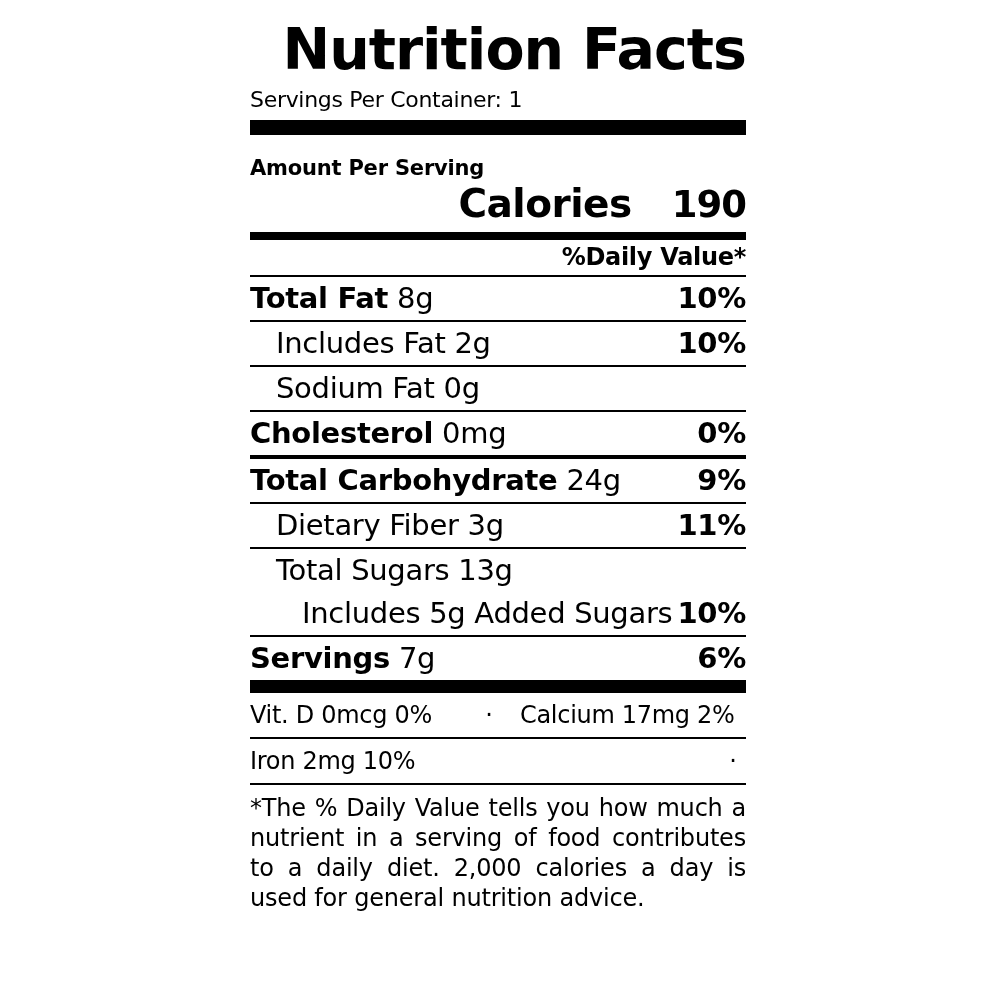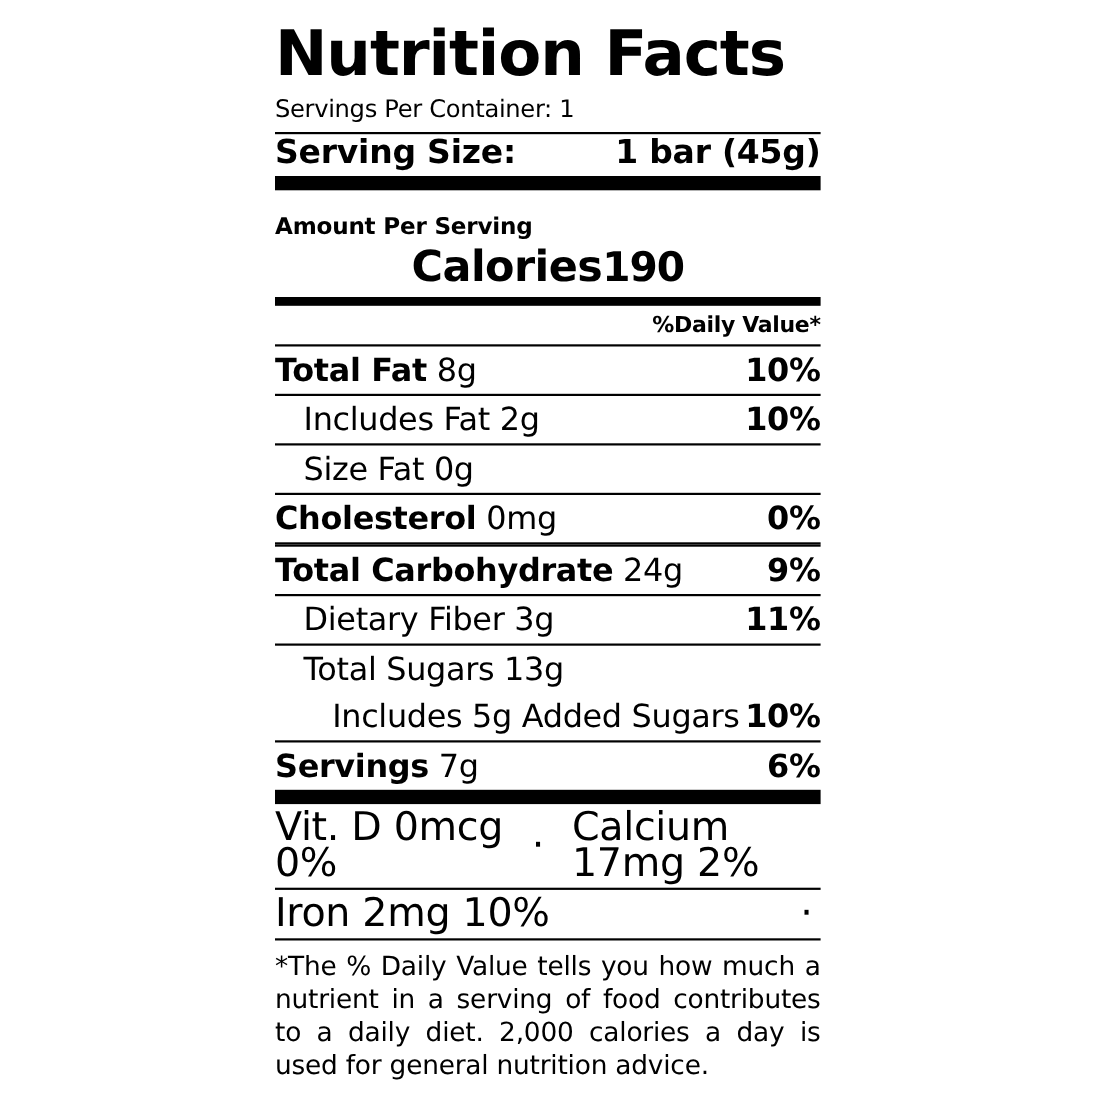--- a/index.html
+++ b/index.html
@@ -20,21 +20,21 @@
     top: 18px;
     width: 496px;
     box-sizing: border-box;
   }
   .title {
     font-family: "DejaVu Sans", sans-serif;
     font-weight: bold;
     font-size: 57px;
     line-height: 62px;
     letter-spacing: -1px;
-    text-align: left;
+    text-align: right;
     margin: 0 0 2px 0;
     white-space: nowrap;
   }
   .servings {
     font-size: 22px;
     line-height: 36px;
     margin: 0 0 2px 0;
     font-weight: normal;
     letter-spacing: -0.3px;
   }
@@ -68,39 +68,40 @@
   }
   .amount {
     font-size: 21px;
     font-weight: bold;
     line-height: 26px;
     padding-top: 20px;
     letter-spacing: -0.2px;
   }
   .calories-row {
     display: flex;
-    justify-content: center;
+    justify-content: flex-end;
     align-items: baseline;
     padding-bottom: 3px;
+    gap: 40px;
   }
   .calories-label {
     font-size: 39px;
     font-weight: bold;
     line-height: 42px;
     letter-spacing: -0.5px;
   }
   .calories-value {
     font-size: 37px;
     font-weight: bold;
     line-height: 48px;
     letter-spacing: -1px;
   }
   .dv-header {
     text-align: right;
-    font-size: 20px;
+    font-size: 24px;
     font-weight: bold;
     line-height: 30px;
     padding: 2px 0 3px 0;
     letter-spacing: -0.3px;
   }
   .nutrient {
     display: flex;
     justify-content: space-between;
     align-items: flex-start;
     font-size: 29px;
@@ -108,21 +109,21 @@
     padding: 5px 0 5px 0;
     letter-spacing: -0.3px;
   }
   .nutrient .name b {
     font-weight: bold;
   }
   .indent1 { padding-left: 26px; }
   .indent2 { padding-left: 52px; }
   .pct { font-weight: bold; }
   .vitamins {
-    font-size: 36px;
+    font-size: 24px;
     line-height: 32px;
     letter-spacing: -0.3px;
     display: flex;
     padding: 6px 0 6px 0;
     align-items: center;
   }
   .vitamins .cell {
     flex: 1;
   }
   .vitamins .cell.right {
@@ -145,24 +146,20 @@
 <body>
 
 <div class="label">
 
   <div class="title">Nutrition Facts</div>
 
   <div class="servings">Servings Per Container: 1</div>
 
   <div class="rule-thin"></div>
 
-  <div class="row serving-size">
-    <span>Serving Size:</span>
-    <span class="val">1 bar (45g)</span>
-  </div>
 
   <div class="rule-thick"></div>
 
   <div class="amount">Amount Per Serving</div>
 
   <div class="calories-row">
     <span class="calories-label">Calories</span>
     <span class="calories-value">190</span>
   </div>
 
@@ -178,21 +175,21 @@
   </div>
   <div class="rule-thin"></div>
 
   <div class="nutrient indent1">
     <span class="name"><span>Includes Fat</span> <span>2g</span></span>
     <span class="pct">10%</span>
   </div>
   <div class="rule-thin"></div>
 
   <div class="nutrient indent1">
-    <span class="name"><span>Size Fat</span> <span>0g</span></span>
+    <span class="name"><span>Sodium Fat</span> <span>0g</span></span>
     <span class="pct"></span>
   </div>
   <div class="rule-thin"></div>
 
   <div class="nutrient">
     <span class="name"><b>Cholesterol</b> <span>0mg</span></span>
     <span class="pct">0%</span>
   </div>
   <div class="rule-thin"></div>
 

